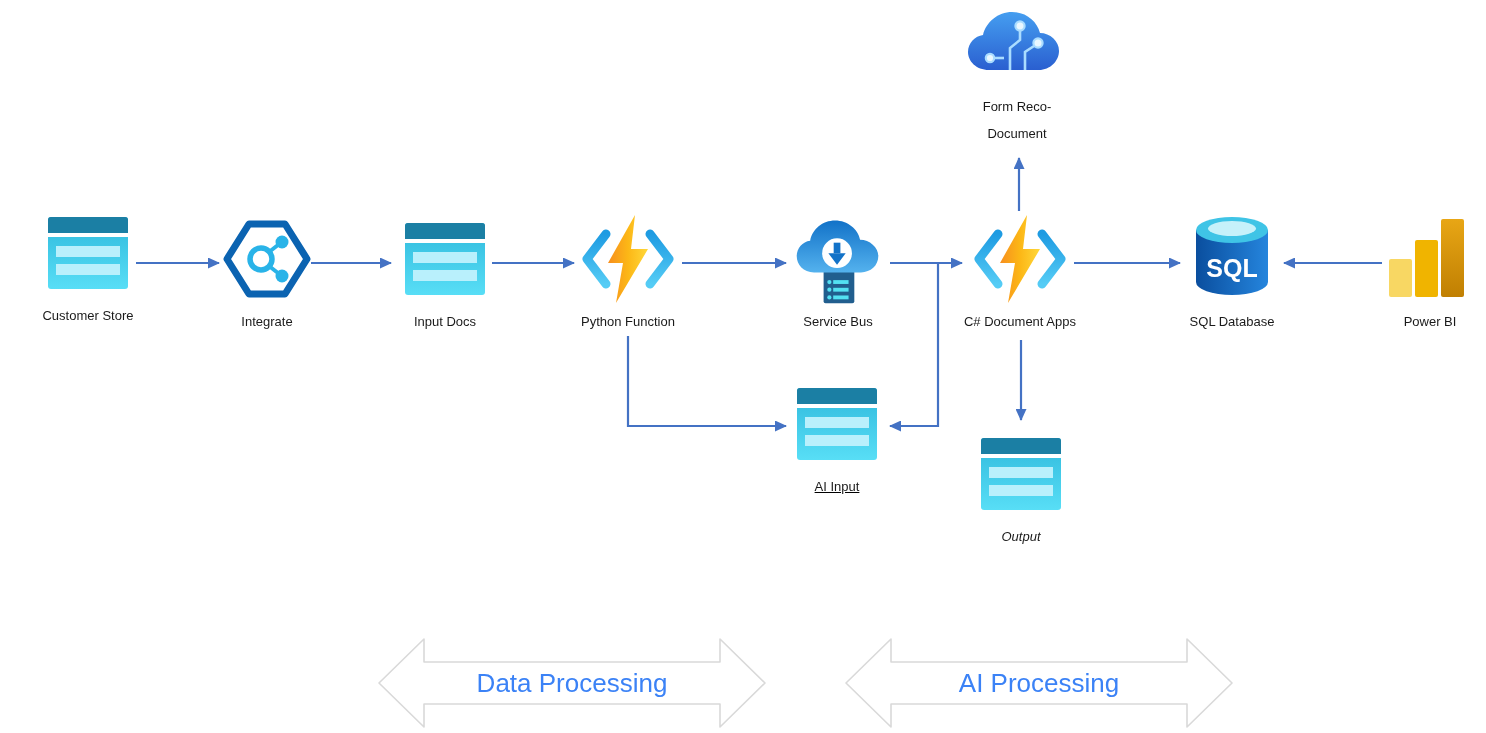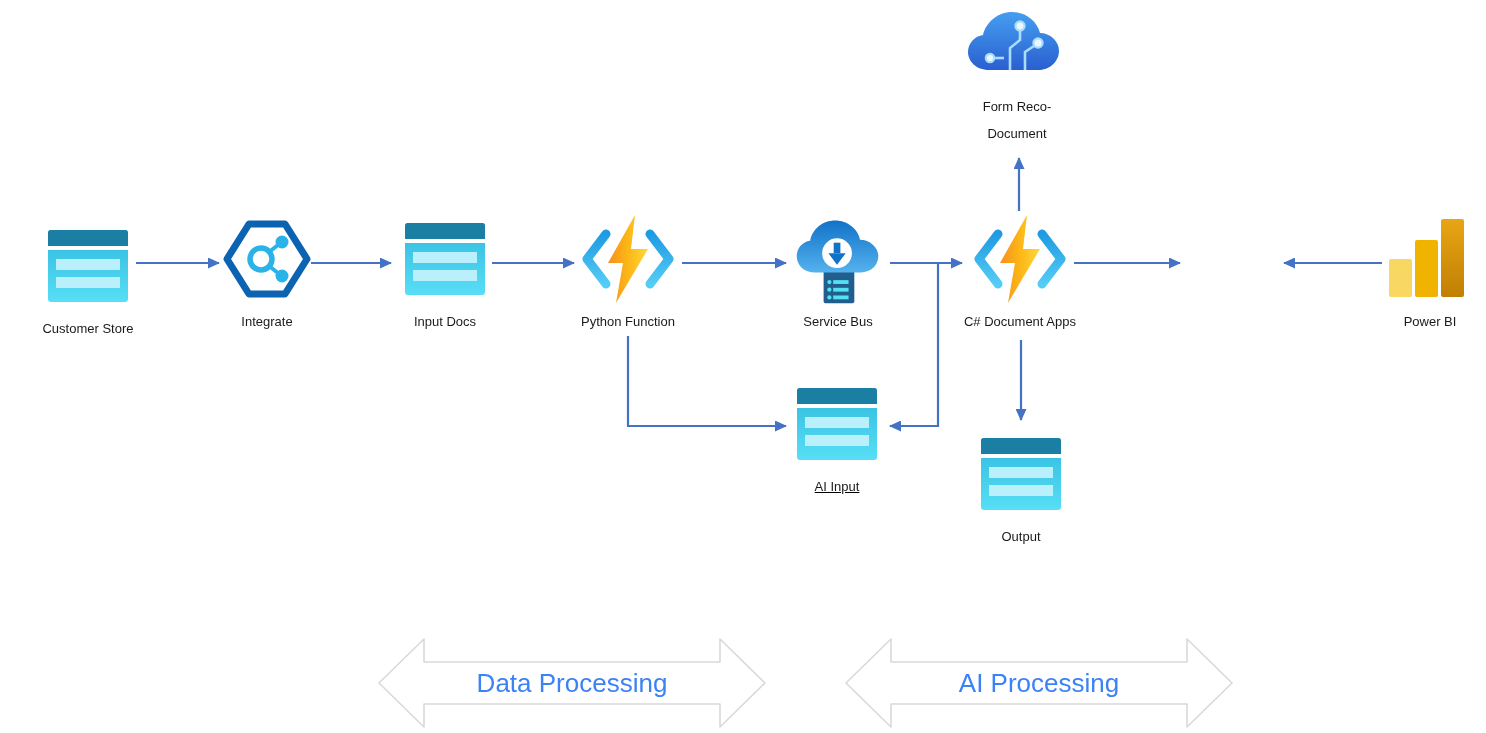--- a/index.html
+++ b/index.html
@@ -50,31 +50,31 @@
   .banner-label {
     position: absolute;
     left: 0; top: 0; right: 0; bottom: 0;
     display: flex;
     align-items: center;
     justify-content: center;
     font-size: 26px;
     color: #3b82f6;
   }
   
-  #n-customer-store   { left: 3px;    top: 220px; }
+  #n-customer-store   { left: 3px;    top: 207px; }
   #n-integrate        { left: 182px;  top: 213px; }
   #n-input-docs       { left: 360px;  top: 213px; }
   #n-python-function  { left: 543px;  top: 213px; }
   #n-service-bus      { left: 753px;  top: 213px; }
   #n-csharp-function  { left: 935px;  top: 213px; }
   #n-sql-database     { left: 1147px; top: 213px; }
   #n-power-bi         { left: 1345px; top: 213px; }
   #n-form-reco        { left: 932px;  top: 2px;   }
   #n-ai-input         { left: 752px;  top: 378px; text-decoration: underline; }
-  #n-output           { left: 936px;  top: 428px; }
+  #n-output           { left: 936px;  top: 428px; font-style: italic; }
   #banner-data-processing { left: 378px; top: 637px; }
   #banner-ai-processing   { left: 845px; top: 637px; }
 </style>
 </head>
 <body>
 
 <svg width="0" height="0" style="position:absolute" aria-hidden="true">
   <defs>
     <linearGradient id="gradTableBody" x1="0" y1="0" x2="0" y2="1">
       <stop offset="0" stop-color="#2fb9dc"></stop>
@@ -203,20 +203,31 @@
     <div class="icon-wrap">
       <svg width="104" height="92" viewBox="0 0 104 92">
         <path d="M30,21 L11,46 L30,71" fill="none" stroke="url(#gradBracket)" stroke-width="9" stroke-linecap="round" stroke-linejoin="round"></path>
         <path d="M74,21 L93,46 L74,71" fill="none" stroke="url(#gradBracket)" stroke-width="9" stroke-linecap="round" stroke-linejoin="round"></path>
         <polygon points="59,2 32,50 47,50 40,90 72,36 55,36" fill="url(#gradBolt)"></polygon>
       </svg>
     </div>
     <div class="node-label">C# Document Apps</div>
   </div>
 
+  <div class="node" id="n-sql-database">
+    <div class="icon-wrap">
+      <svg width="92" height="92" viewBox="0 0 92 92">
+        <path d="M10,17 v52 a36,13 0 0 0 72,0 v-52 Z" fill="url(#gradSql)"></path>
+        <ellipse cx="46" cy="17" rx="36" ry="13" fill="#3fc4e6"></ellipse>
+        <ellipse cx="46" cy="15.5" rx="24" ry="7.5" fill="#c6f1fa"></ellipse>
+        <text x="46" y="64" text-anchor="middle" font-size="25" font-weight="bold" fill="#ffffff" font-family="Liberation Sans, sans-serif">SQL</text>
+      </svg>
+    </div>
+    <div class="node-label">SQL Database</div>
+  </div>
 
   <div class="node" id="n-power-bi">
     <div class="icon-wrap">
       <svg width="92" height="92" viewBox="0 0 92 92">
         <rect x="57" y="6" width="23" height="78" rx="2" fill="url(#gradPbiTall)"></rect>
         <rect x="31" y="27" width="23" height="57" rx="2" fill="#f0b400"></rect>
         <rect x="5" y="46" width="23" height="38" rx="2" fill="#f8d763"></rect>
       </svg>
     </div>
     <div class="node-label">Power BI</div>

